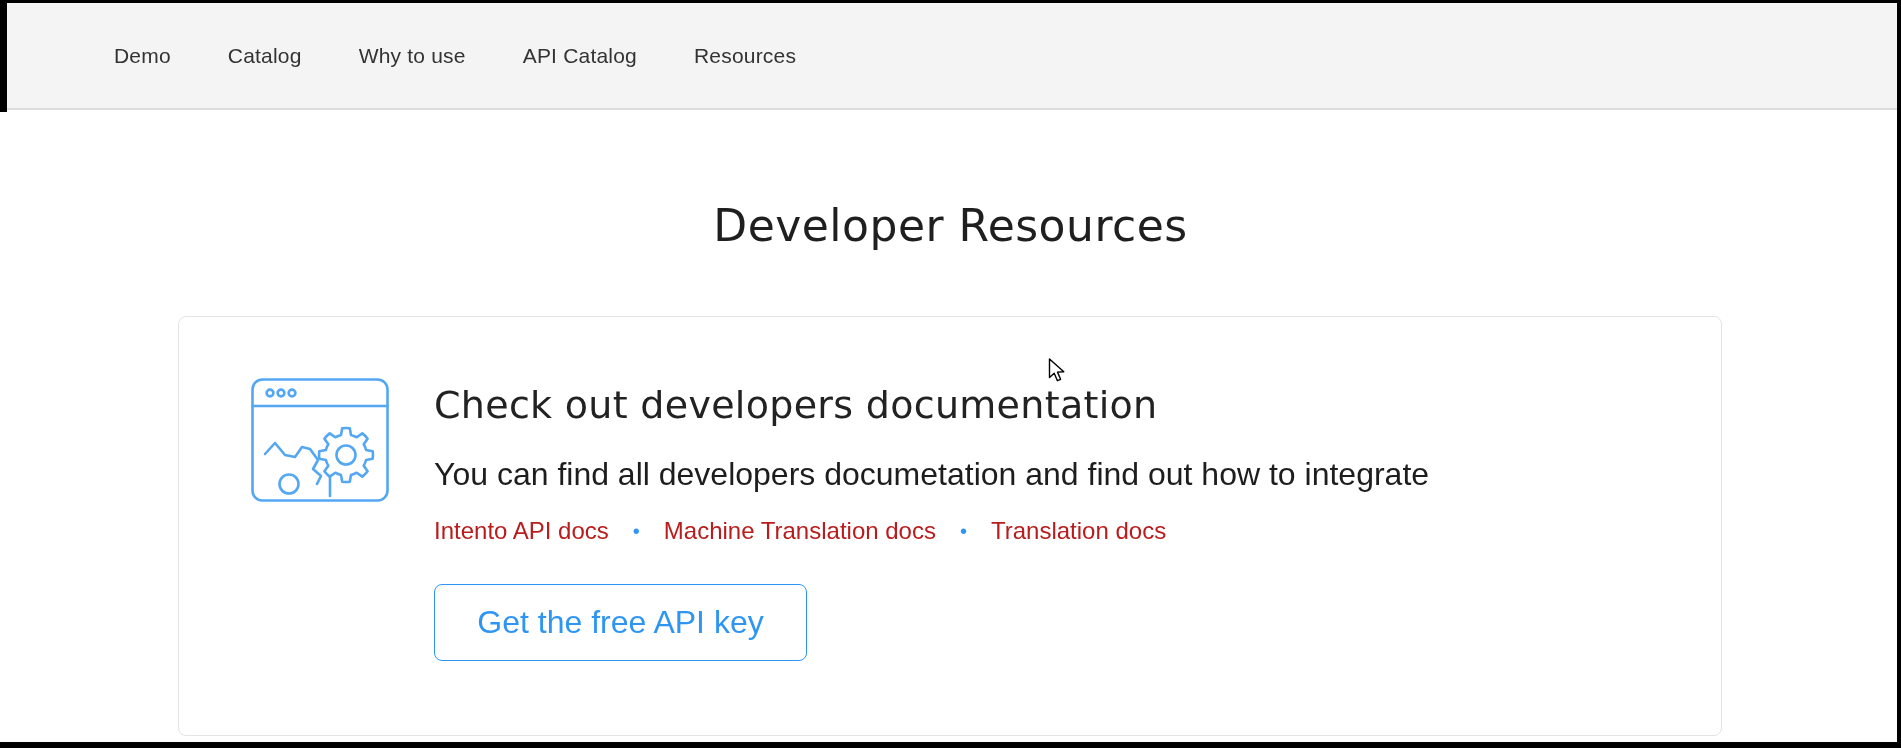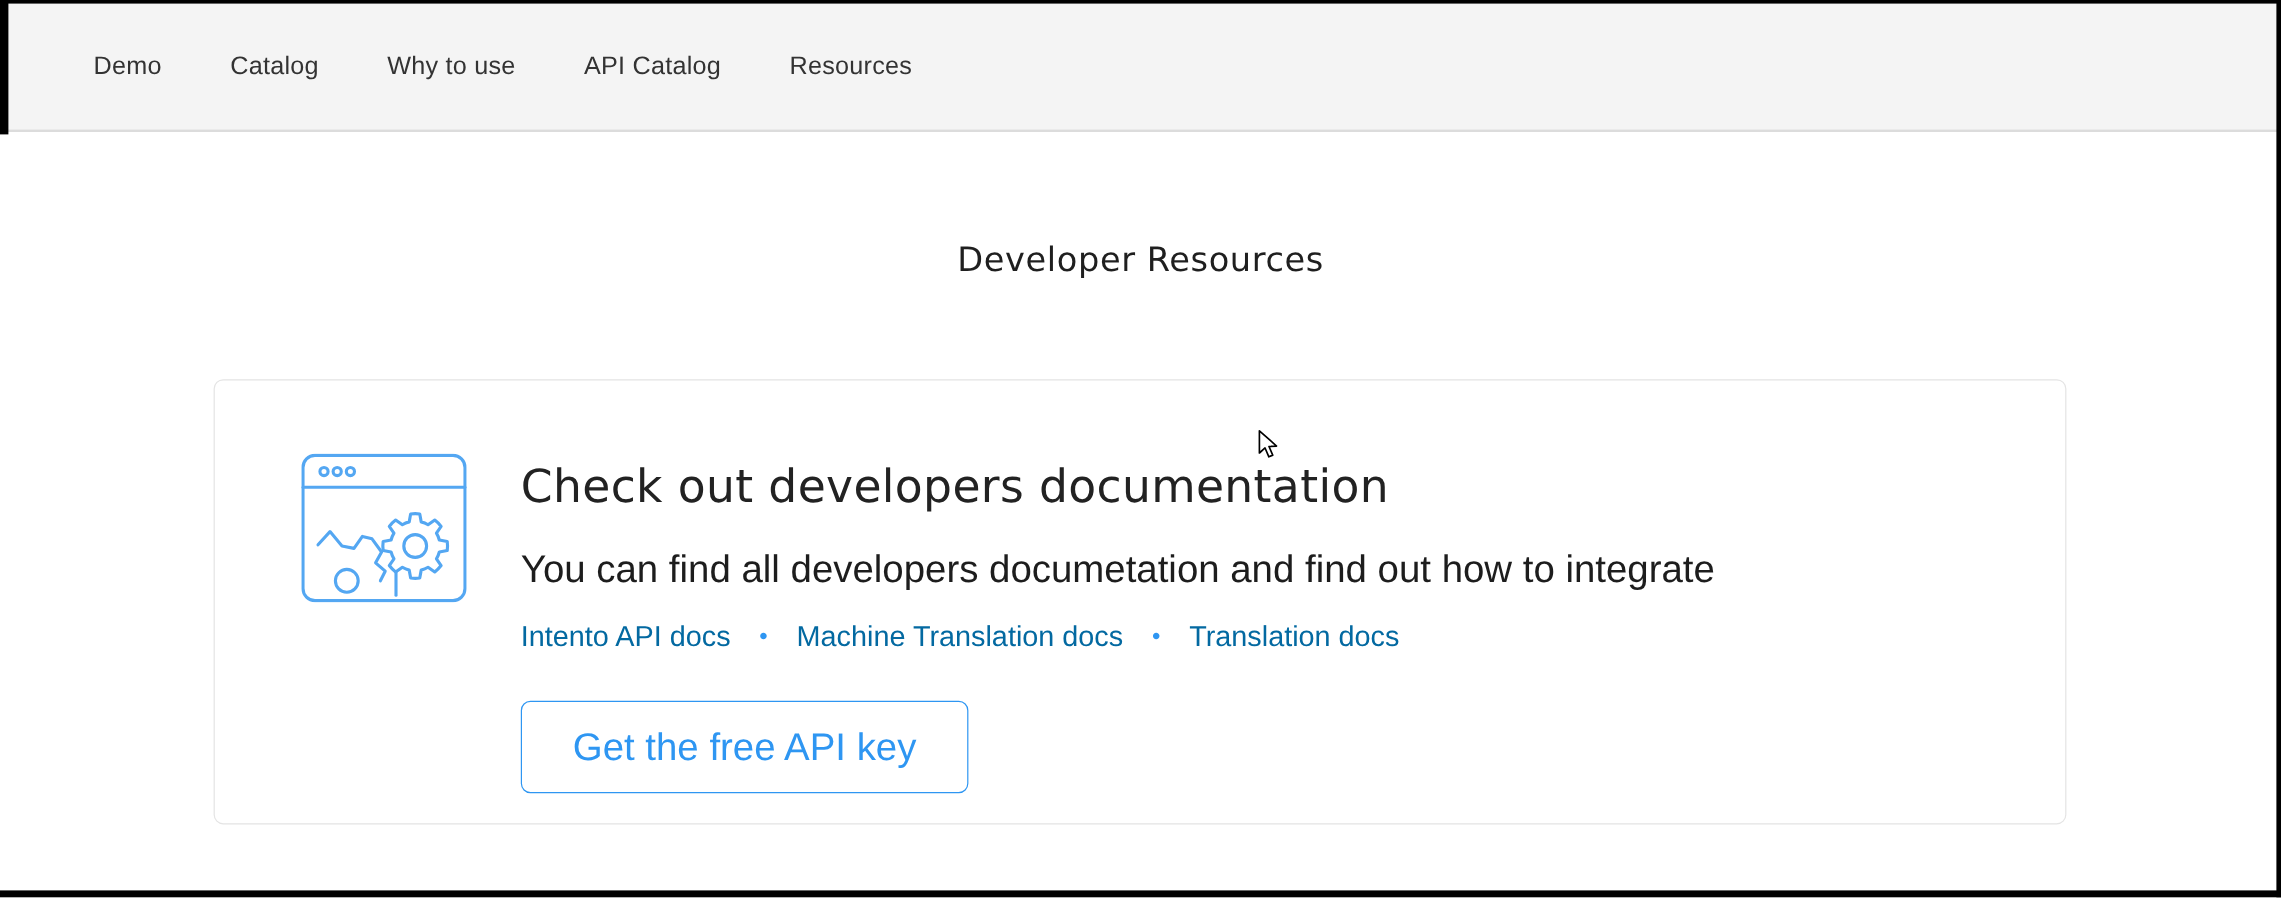--- a/index.html
+++ b/index.html
@@ -9,57 +9,57 @@
   
   .frame-top    { position: absolute; left: 0; top: 0; width: 1901px; height: 3px; background: #000; z-index: 50; }
   .frame-right  { position: absolute; right: 0; top: 0; width: 4px; height: 748px; background: #000; z-index: 50; }
   .frame-bottom { position: absolute; left: 0; bottom: 0; width: 1901px; height: 6px; background: #000; z-index: 50; }
   .frame-left-top { position: absolute; left: 0; top: 0; width: 7px; height: 112px; background: #000; z-index: 50; }
 
   
   .navbar {
     position: absolute; left: 0; top: 3px; width: 1901px; height: 107px;
     background: #f4f4f4; border-bottom: 2px solid #dcdcdc;
-    display: flex; align-items: center; padding-left: 78px; gap: 57px;
+    display: flex; align-items: center; padding-left: 114px; gap: 57px;
   }
   .nav-item {
     font-size: 21px; color: #333333; cursor: pointer; white-space: nowrap;
     letter-spacing: 0.2px;
   }
 
   
   .main { position: absolute; left: 0; top: 112px; width: 1901px; height: 636px; background: #ffffff; }
 
   .page-title {
     margin-top: 88px; text-align: center;
     font-family: "DejaVu Sans", sans-serif;
-    font-size: 28px; font-weight: 400; letter-spacing: 0.5px; color: #1f1f1f;
+    font-size: 44px; font-weight: 400; letter-spacing: 0.5px; color: #1f1f1f;
   }
 
   .card {
-    position: absolute; left: 178px; top: 204px; width: 1544px; height: 371px;
+    position: absolute; left: 178px; top: 204px; width: 1544px; height: 420px;
     background: #ffffff; border: 1px solid #e4e4e4; border-radius: 8px;
     display: flex; padding: 61px 0 0 72px;
   }
   .card-icon { width: 138px; height: 124px; flex: 0 0 auto; margin-right: 45px; }
 
   .card-body { padding-top: 5px; }
   .card-heading {
     font-family: "DejaVu Sans", sans-serif;
     font-size: 38px; font-weight: 400; color: #222222; letter-spacing: 0.3px;
     line-height: 1.2;
   }
   .card-subtitle {
     margin-top: 25px; font-size: 32px; color: #1d1d1d; line-height: 1.3;
   }
   .links-row {
     margin-top: 22px; display: flex; align-items: center; gap: 24px;
     font-size: 24px;
   }
-  .doc-link { color: #0369a1; text-decoration: none; cursor: pointer; }
+  .doc-link { color: #b91c1c; text-decoration: none; cursor: pointer; }
   .link-bullet { color: #2e96f2; font-size: 20px; }
 
   .api-key-button {
     margin-top: 39px; width: 373px; height: 77px;
     background: #ffffff; border: 1px solid #2e96f2; border-radius: 8px;
     color: #2e96f2; font-size: 32px; font-family: "Liberation Sans", sans-serif;
     display: flex; align-items: center; justify-content: center; cursor: pointer;
   }
 
   .cursor { position: absolute; left: 1048px; top: 358px; z-index: 60; pointer-events: none; }

